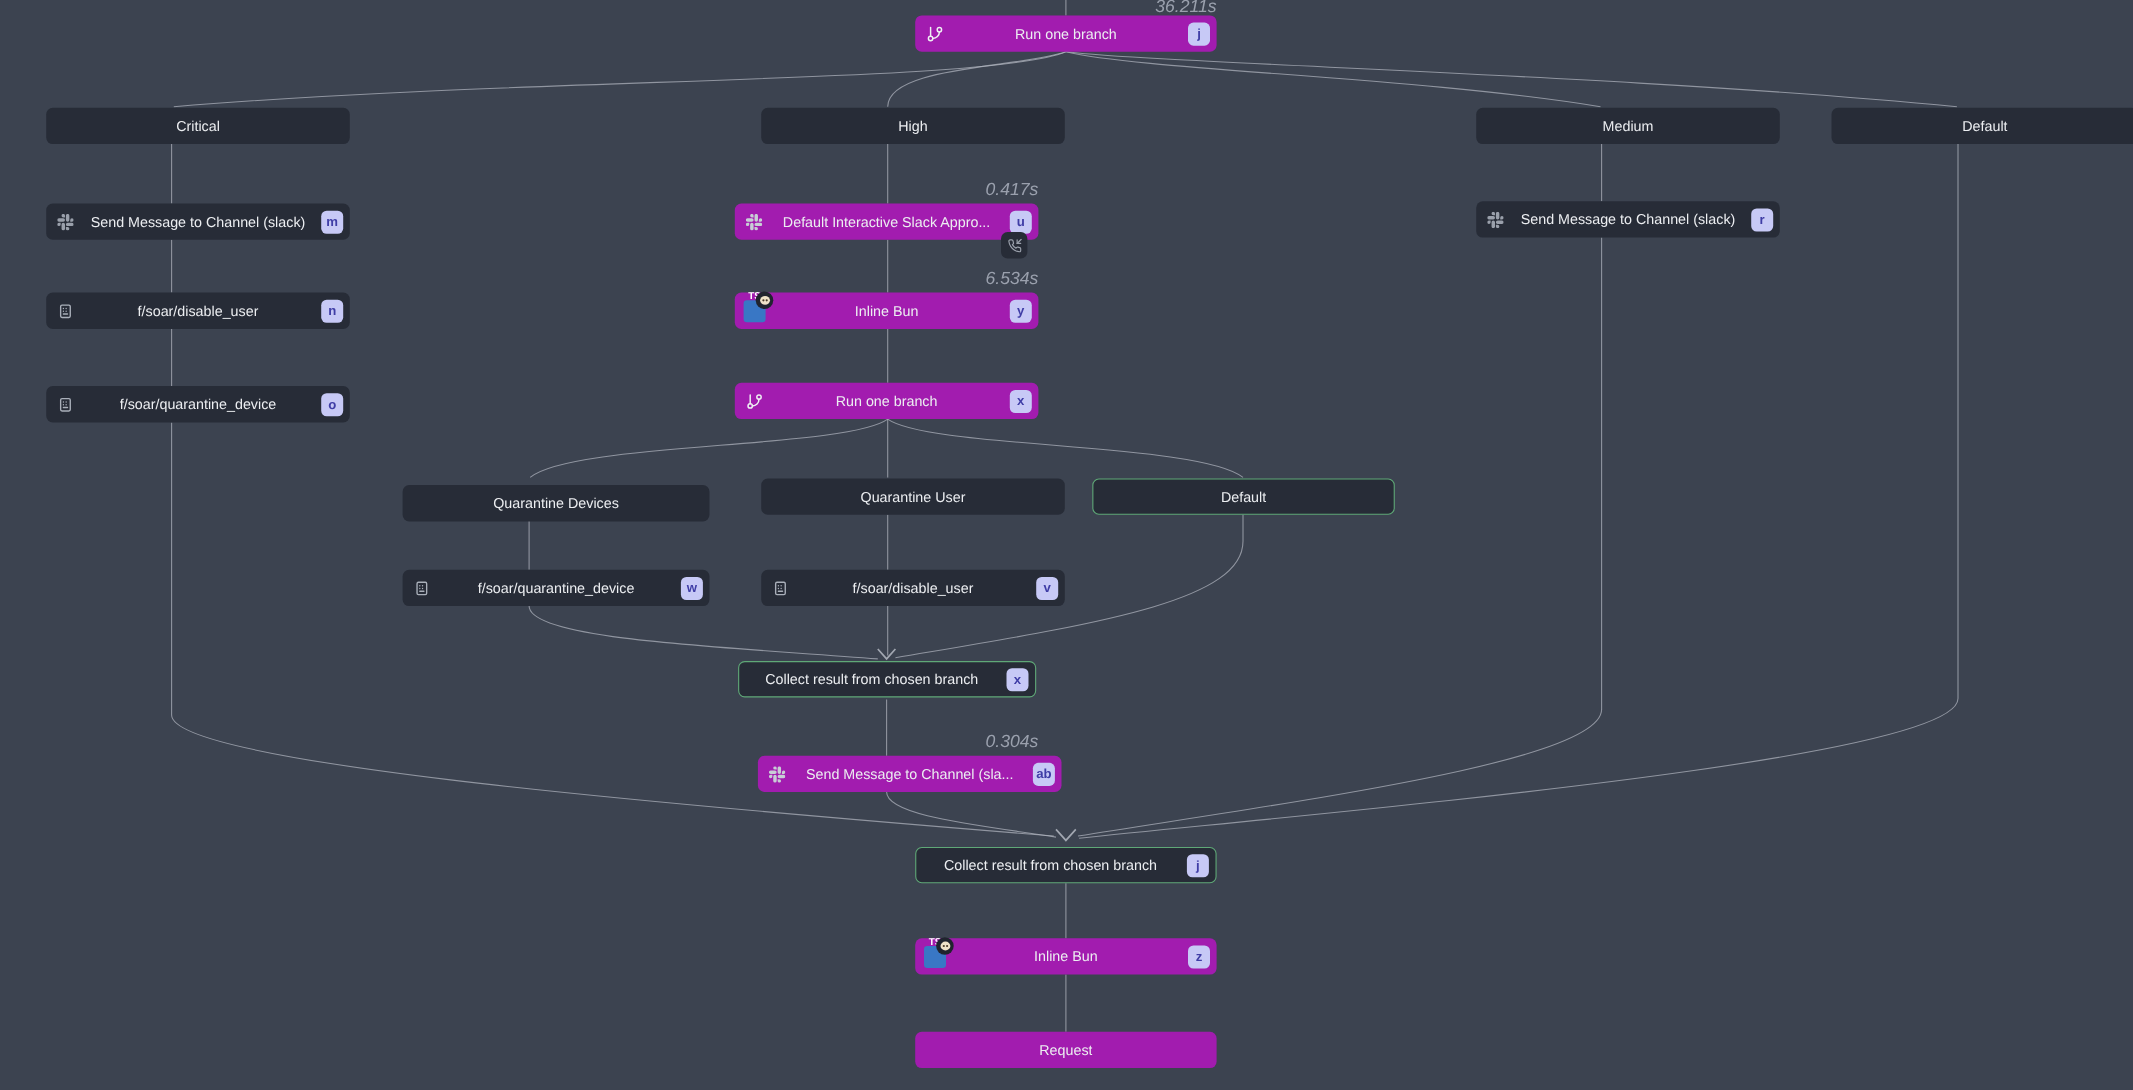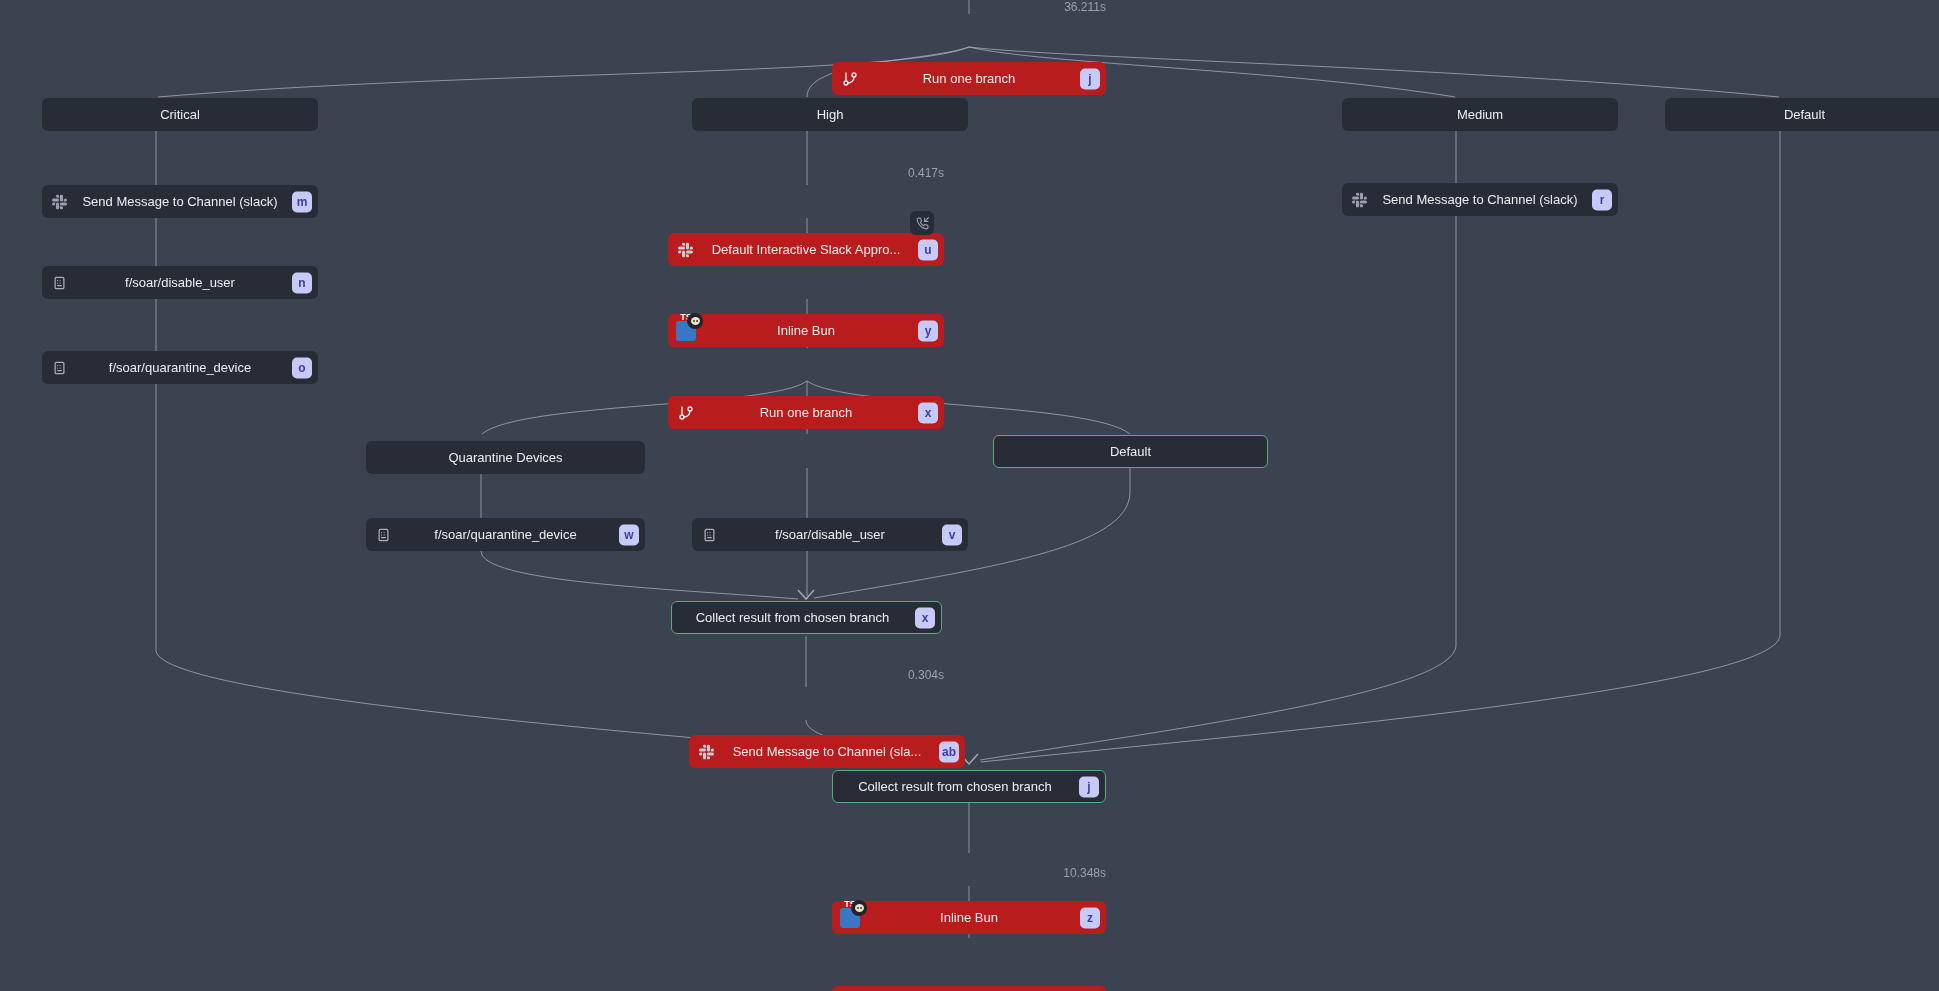--- a/index.html
+++ b/index.html
@@ -3,30 +3,30 @@
 <meta charset="utf-8">
 <style>
   html,body{margin:0;padding:0;background:#3c4350;}
   #canvas{position:relative;width:1939px;height:991px;background:#3c4350;overflow:hidden;
           font-family:"Liberation Sans", sans-serif;}
   svg.edges{position:absolute;left:0;top:0;pointer-events:none;}
   .node{position:absolute;height:33px;border-radius:6px;box-sizing:border-box;
         display:flex;align-items:center;justify-content:center;
         font-size:13px;color:#eceef1;cursor:pointer;}
   .dark{background:#272c37;margin-left:24px;}
-  .green{background:#b91c1c;margin-top:48px;}
+  .green{background:#a21caf;}
   .outlined{background:#272c37;border:1px solid #5fa877;}
   .lbl{white-space:nowrap;overflow:hidden;text-overflow:ellipsis;max-width:82%;}
   .badge{position:absolute;right:6px;top:50%;transform:translateY(-50%);
          background:#c7c9f6;color:#3f3da6;border-radius:5px;height:21px;min-width:20px;
          padding:0 3px;display:flex;align-items:center;justify-content:center;
          font-weight:700;font-size:12px;box-sizing:border-box;}
   .icon-left{position:absolute;left:10px;top:50%;transform:translateY(-50%);
              display:flex;align-items:center;justify-content:center;}
-  .dur{position:absolute;color:#9aa0ad;font-size:12px;line-height:14px;}
+  .dur{position:absolute;color:#9aa0ad;font-size:16px;line-height:14px;font-style:italic;}
   .ts-wrap{position:absolute;left:8px;top:50%;transform:translateY(-50%);width:20px;height:20px;}
   .ts-badge{width:20px;height:20px;background:#3977c5;border-radius:3px;color:#fff;
             font-weight:700;font-size:9px;display:flex;align-items:flex-end;justify-content:center;
             padding-bottom:19px;box-sizing:border-box;}
   .bun-circle{position:absolute;right:-7px;top:-8px;width:16px;height:16px;border-radius:50%;
               background:#20242e;display:flex;align-items:center;justify-content:center;}
   .bun-face{width:9px;height:8px;border-radius:50%;background:#efe2c8;position:relative;}
   .bun-face:before{content:"";position:absolute;left:2px;top:3px;width:2px;height:2px;border-radius:50%;background:#4a3b28;box-shadow:3px 0 0 #4a3b28;}
   .phone-tile{position:absolute;width:24px;height:24px;background:#272c37;border-radius:6px;
               display:flex;align-items:center;justify-content:center;z-index:5;}
@@ -173,20 +173,23 @@
           <path d="M18 9a9 9 0 0 1-9 9"></path>
         </svg>
     </span>
     <span class="lbl">Run one branch</span>
     <span class="badge">x</span>
   </div>
 
   <div class="node dark" style="left:342px;top:441px;width:279px">
     <span class="lbl">Quarantine Devices</span>
   </div>
+  <div class="node dark" style="left:668px;top:435px;width:276px">
+    <span class="lbl">Quarantine User</span>
+  </div>
   <div class="node outlined" style="left:993px;top:435px;width:275px">
     <span class="lbl">Default</span>
   </div>
 
   <div class="node dark" style="left:342px;top:518px;width:279px">
     <span class="icon-left">
       <svg width="15" height="15" viewBox="0 0 24 24" fill="none" stroke="#aab0ba" stroke-width="2">
           <rect x="5" y="3" width="14" height="18" rx="2"></rect>
           <path d="M9 8h.01M13 8h.01M9 12h.01M13 12h.01M9 16h6" stroke-linecap="round"></path>
         </svg>

